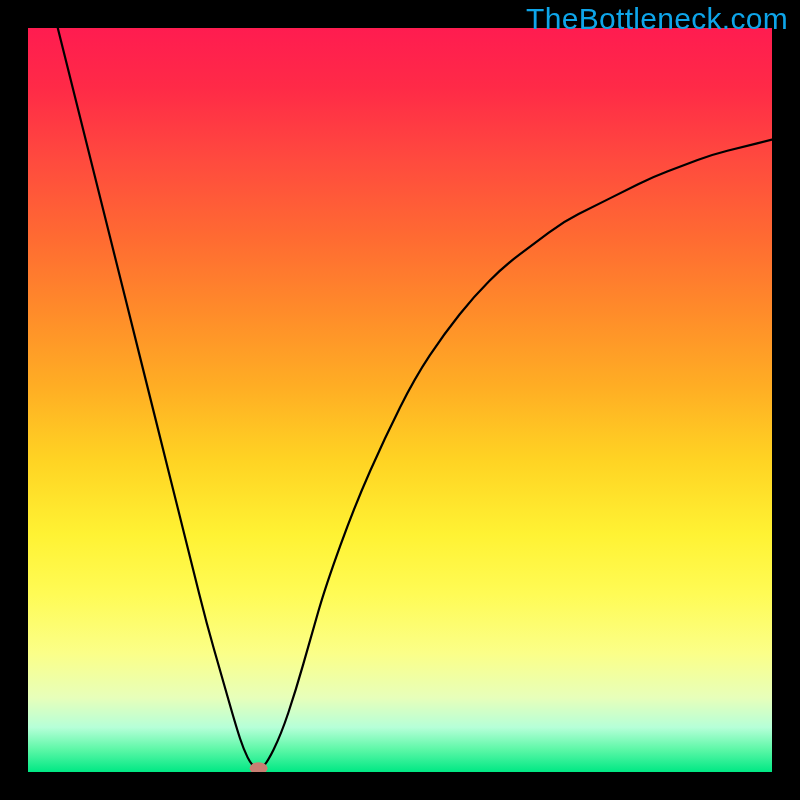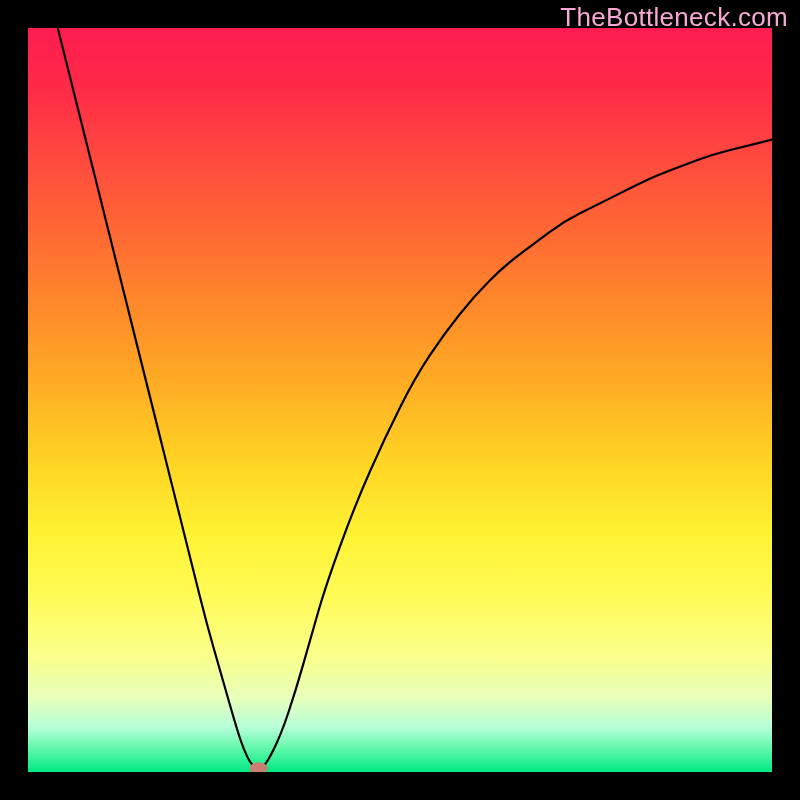--- a/index.html
+++ b/index.html
@@ -14,22 +14,22 @@
   .outer {
     position: relative;
     width: 800px;
     height: 800px;
     background: #000;
   }
   .watermark {
     position: absolute;
     top: 2px;
     right: 12px;
-    color: #f9a8d4;
-    font-size: 26px;
+    color: #0ea5e9;
+    font-size: 30px;
     font-weight: 500;
     letter-spacing: 0.3px;
     z-index: 10;
     user-select: none;
   }
   .plot-frame {
     position: absolute;
     left: 28px;
     top: 28px;
     width: 744px;

